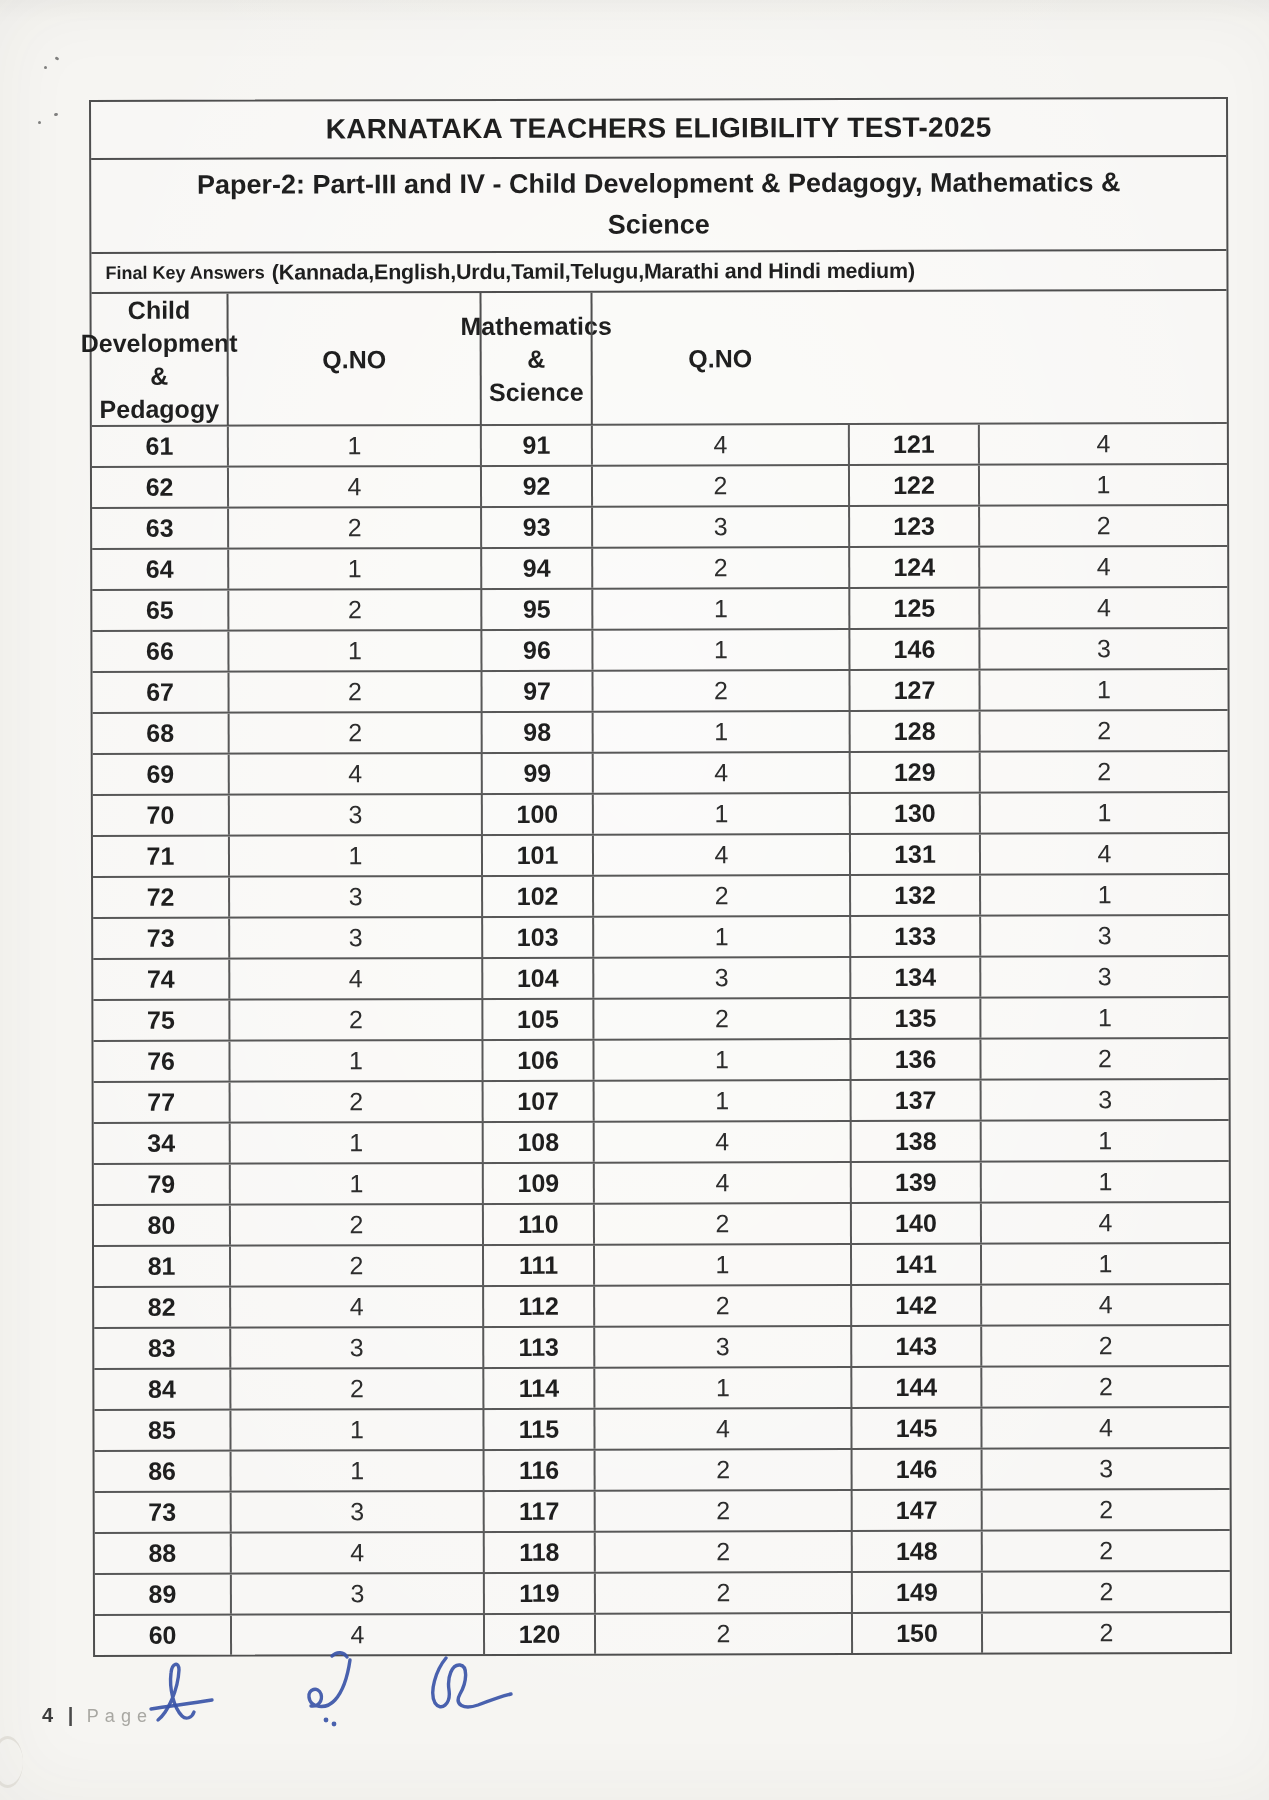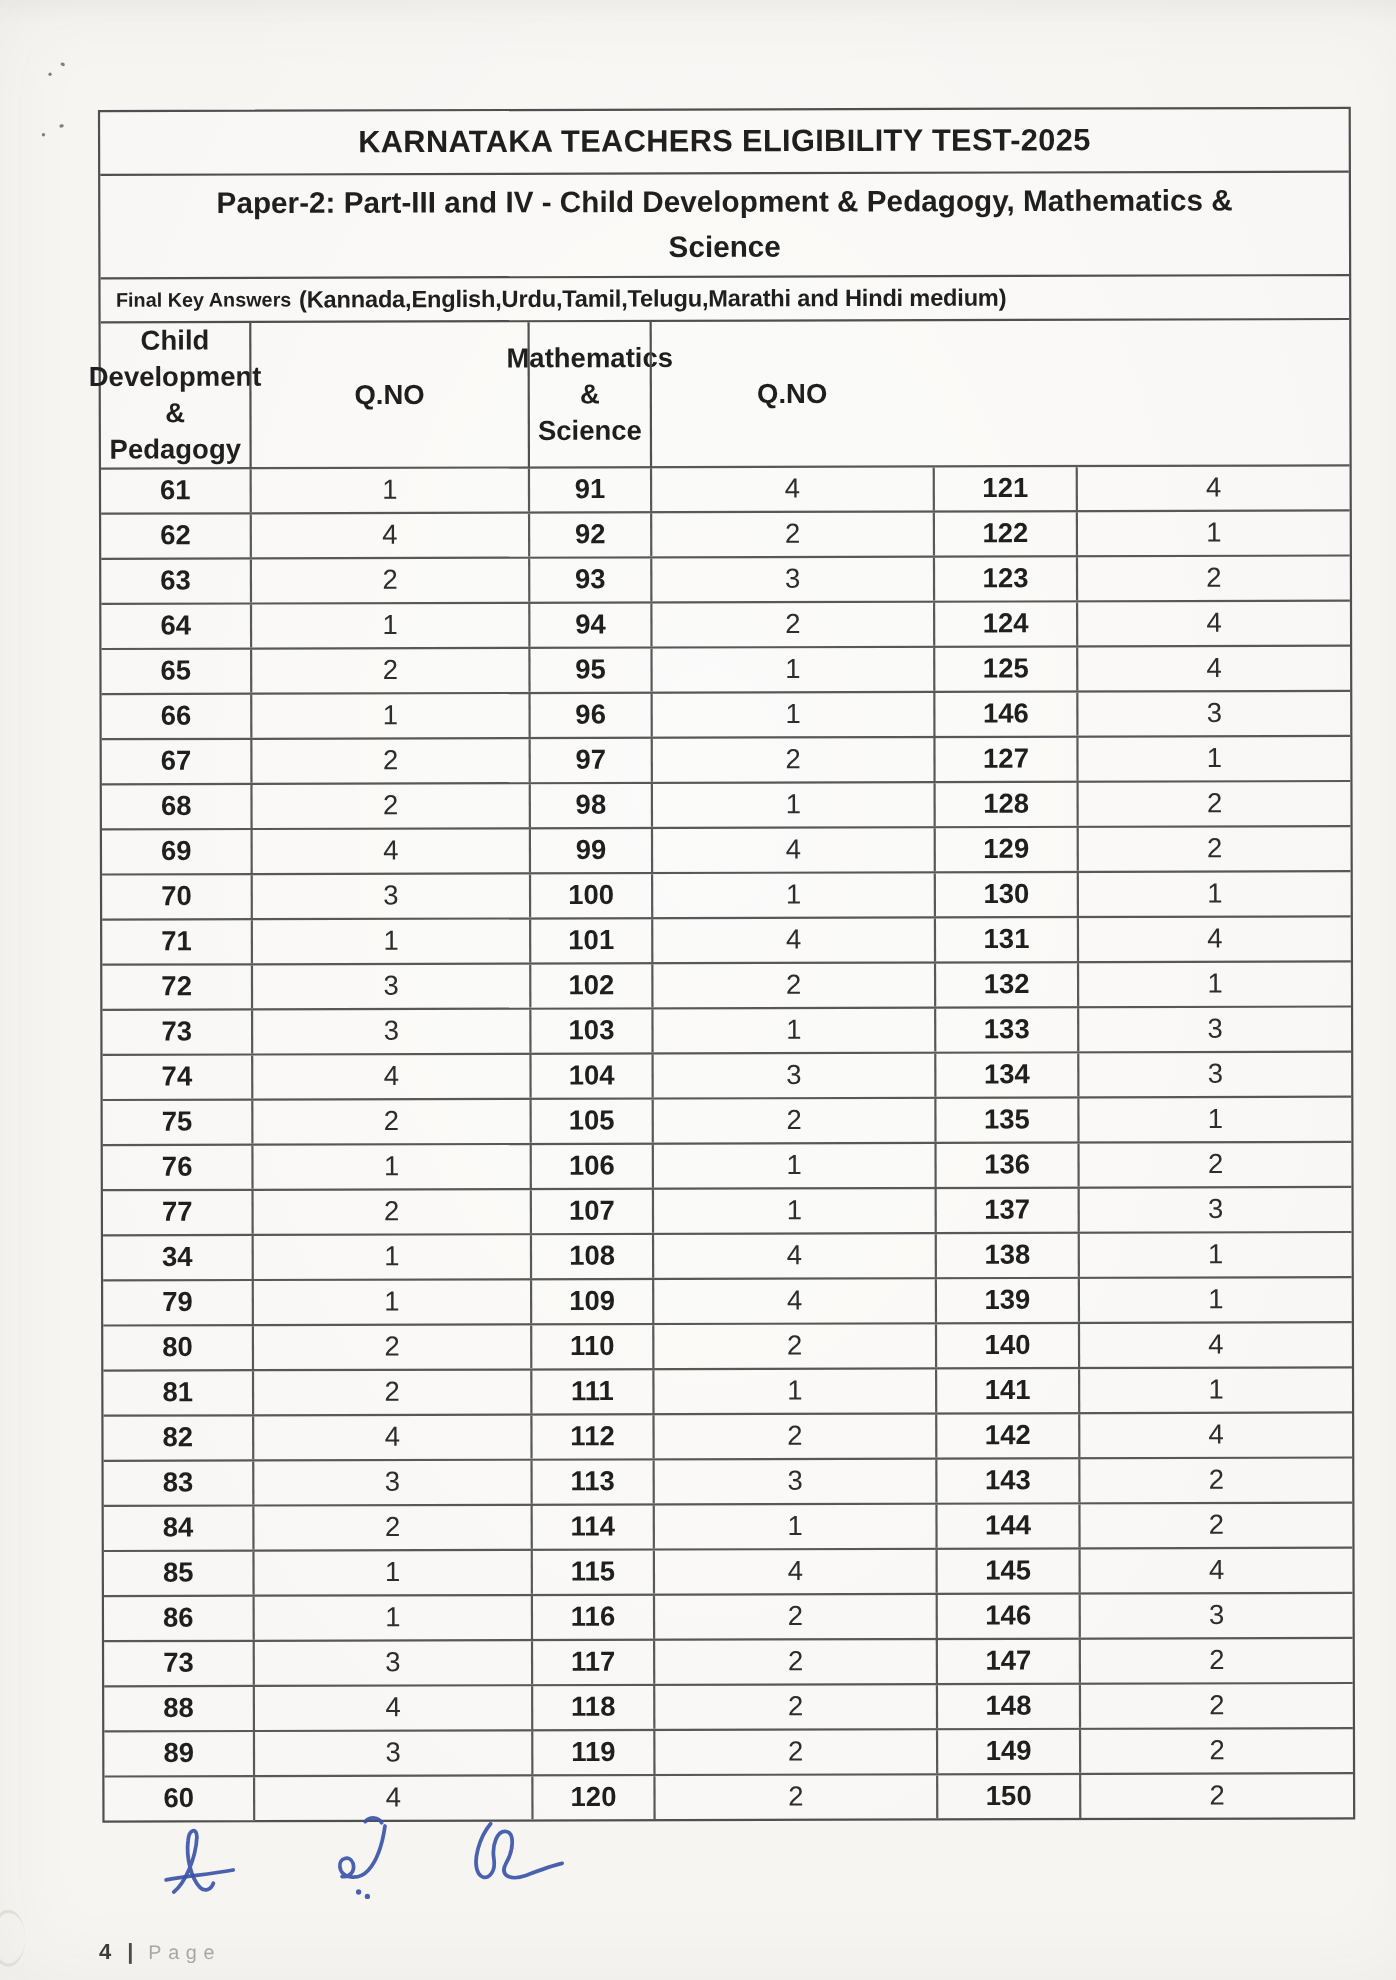--- a/index.html
+++ b/index.html
@@ -66,21 +66,21 @@
   .tr { border-top:2px solid #585858; height:41px; box-sizing:border-box; }
   .td {
     border-left:2px solid #585858;
     display:flex; align-items:center; justify-content:center;
     font-size:25px; overflow:hidden;
   }
   .td:first-child { border-left:none; }
   .td.qno { font-weight:700; }
   .td.ans { font-weight:400; color:#2d2d2d; }
 
-  .footer { position:absolute; left:42px; top:1764px; font-size:20px; color:#3c3c3c; white-space:nowrap;margin-left:48px; }
+  .footer { position:absolute; left:42px; top:1704px; font-size:20px; color:#3c3c3c; white-space:nowrap; }
   .pnum { font-weight:700; letter-spacing:1px; }
   .psep { color:#4a4a4a; margin:0 8px; font-weight:700; }
   .pword { color:#a8a7a2; letter-spacing:6px; font-size:18px; }
 
   .sig { position:absolute; overflow:visible; }
   .sig path { fill:none; stroke:var(--ink,#3a54a8); stroke-width:3.4; stroke-linecap:round; opacity:.92; }
   .sig circle { fill:var(--ink,#3a54a8); opacity:.92; }
   .sig1 { left:148px; top:1656px; }
   .sig2 { left:298px; top:1650px; }
   .sig3 { left:422px; top:1652px; }

